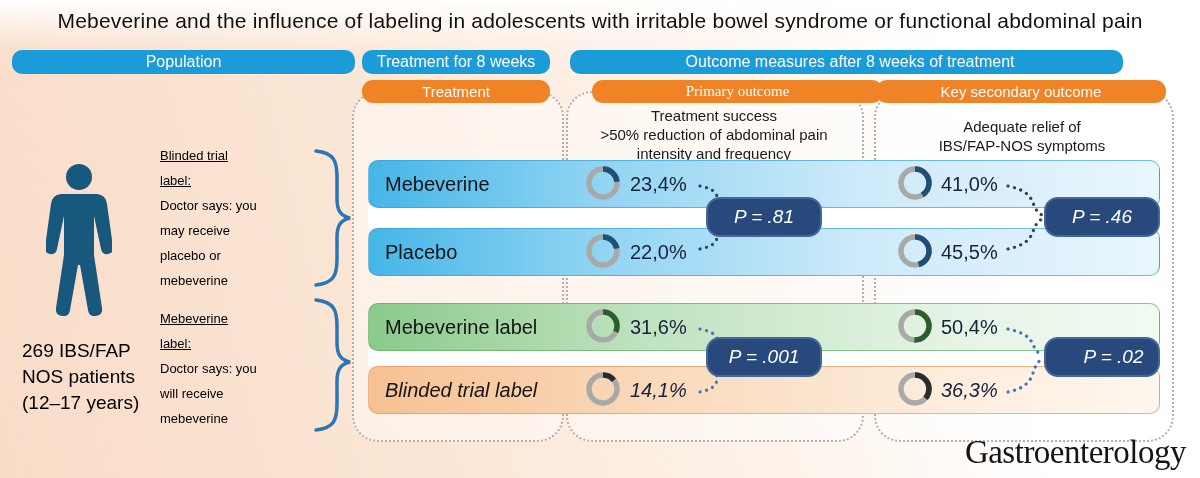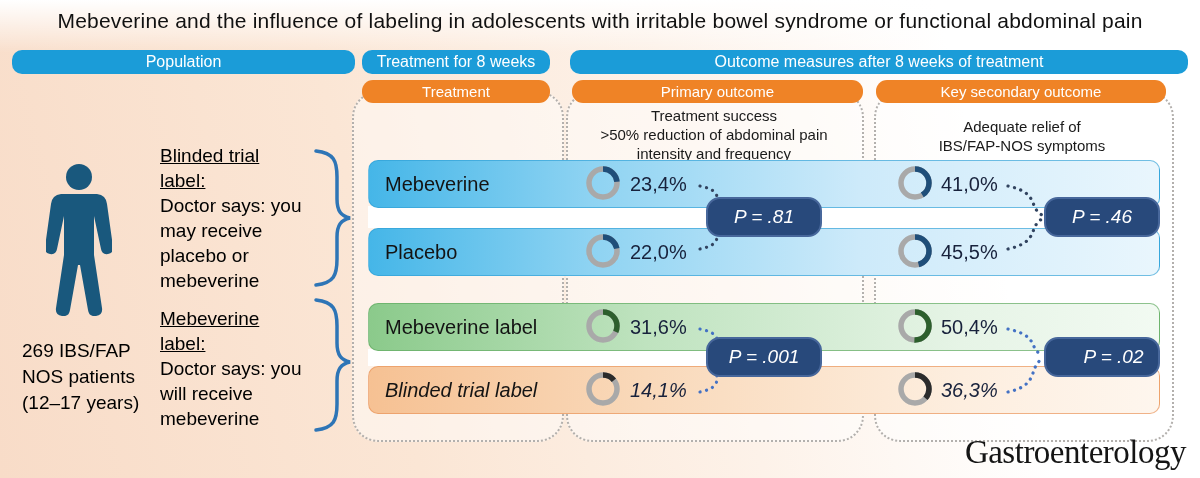--- a/index.html
+++ b/index.html
@@ -16,23 +16,23 @@
   }
   .pill{
     position:absolute; height:24px; border-radius:10px; color:#fff;
     display:flex; align-items:center; justify-content:center;
     font-size:16px;
   }
   .pill.blue{ background:var(--blue_header); top:50px; }
   .pill.orange{ background:var(--orange_header); top:80px; height:23px; font-size:15px; border-radius:11px;}
   #pill-pop{ left:12px; width:343px; }
   #pill-treat8{ left:362px; width:188px; }
-  #pill-outcomes{ left:570px; width:618px; }
+  #pill-outcomes{ left:570px; width:546px;padding-left:7px; }
   #pill-treatment{ left:362px; width:188px; }
-  #pill-primary{ left:572px; width:291px; }
+  #pill-primary{ left:592px; width:291px;font-family:Liberation Serif, serif; }
   #pill-secondary{ left:876px; width:290px; }
   .frame{
     position:absolute; top:91px; height:347px; border:2px dotted #b3b0ad;
     border-radius:26px; background:rgba(255,255,255,.45);
   }
   #frame-treatment{ left:352px; width:208px; }
   #frame-primary{ left:566px; width:294px; }
   #frame-secondary{ left:874px; width:296px; }
   .outdesc{
     position:absolute; text-align:center; font-size:15px; color:#1a1a1a; line-height:19px;
@@ -60,21 +60,21 @@
   #row1{ top:160px; } #row2{ top:228px; } #row3{ top:303px; } #row4{ top:366px; }
   .badge{
     position:absolute; width:116px; height:40px; border-radius:14px;
     background:var(--badge_bg); border:2px solid var(--badge_border);
     color:#fff; font-size:19px; font-style:italic; font-weight:normal;
     display:flex; align-items:center; justify-content:center; box-sizing:border-box;
   }
   #badge-g1p{ left:706px; top:197px; } #badge-g1s{ left:1044px; top:197px; }
   #badge-g2p{ left:706px; top:337px; } #badge-g2s{ left:1044px; top:337px;padding-left:23px; }
   .overlay{ position:absolute; left:0; top:0; pointer-events:none; }
-  .sidetext{ position:absolute; font-size:19px; line-height:25px; color:#000; }
+  .sidetext{ position:absolute; font-size:13px; line-height:25px; color:#000; }
   #group1-text{ left:160px; top:143px; width:160px; }
   #group2-text{ left:160px; top:306px; width:160px; }
   #count-text{ left:22px; top:338px; width:140px; font-size:19px; line-height:26px;}
   .u{ text-decoration:underline; }
   .sidetext span{ display:block; }
   #person{ position:absolute; left:46px; top:164px; }
   #journal{
     position:absolute; right:14px; top:434px; font-family:"Liberation Serif", serif;
     font-size:33px; color:#151515; letter-spacing:-0.5px;
   }

